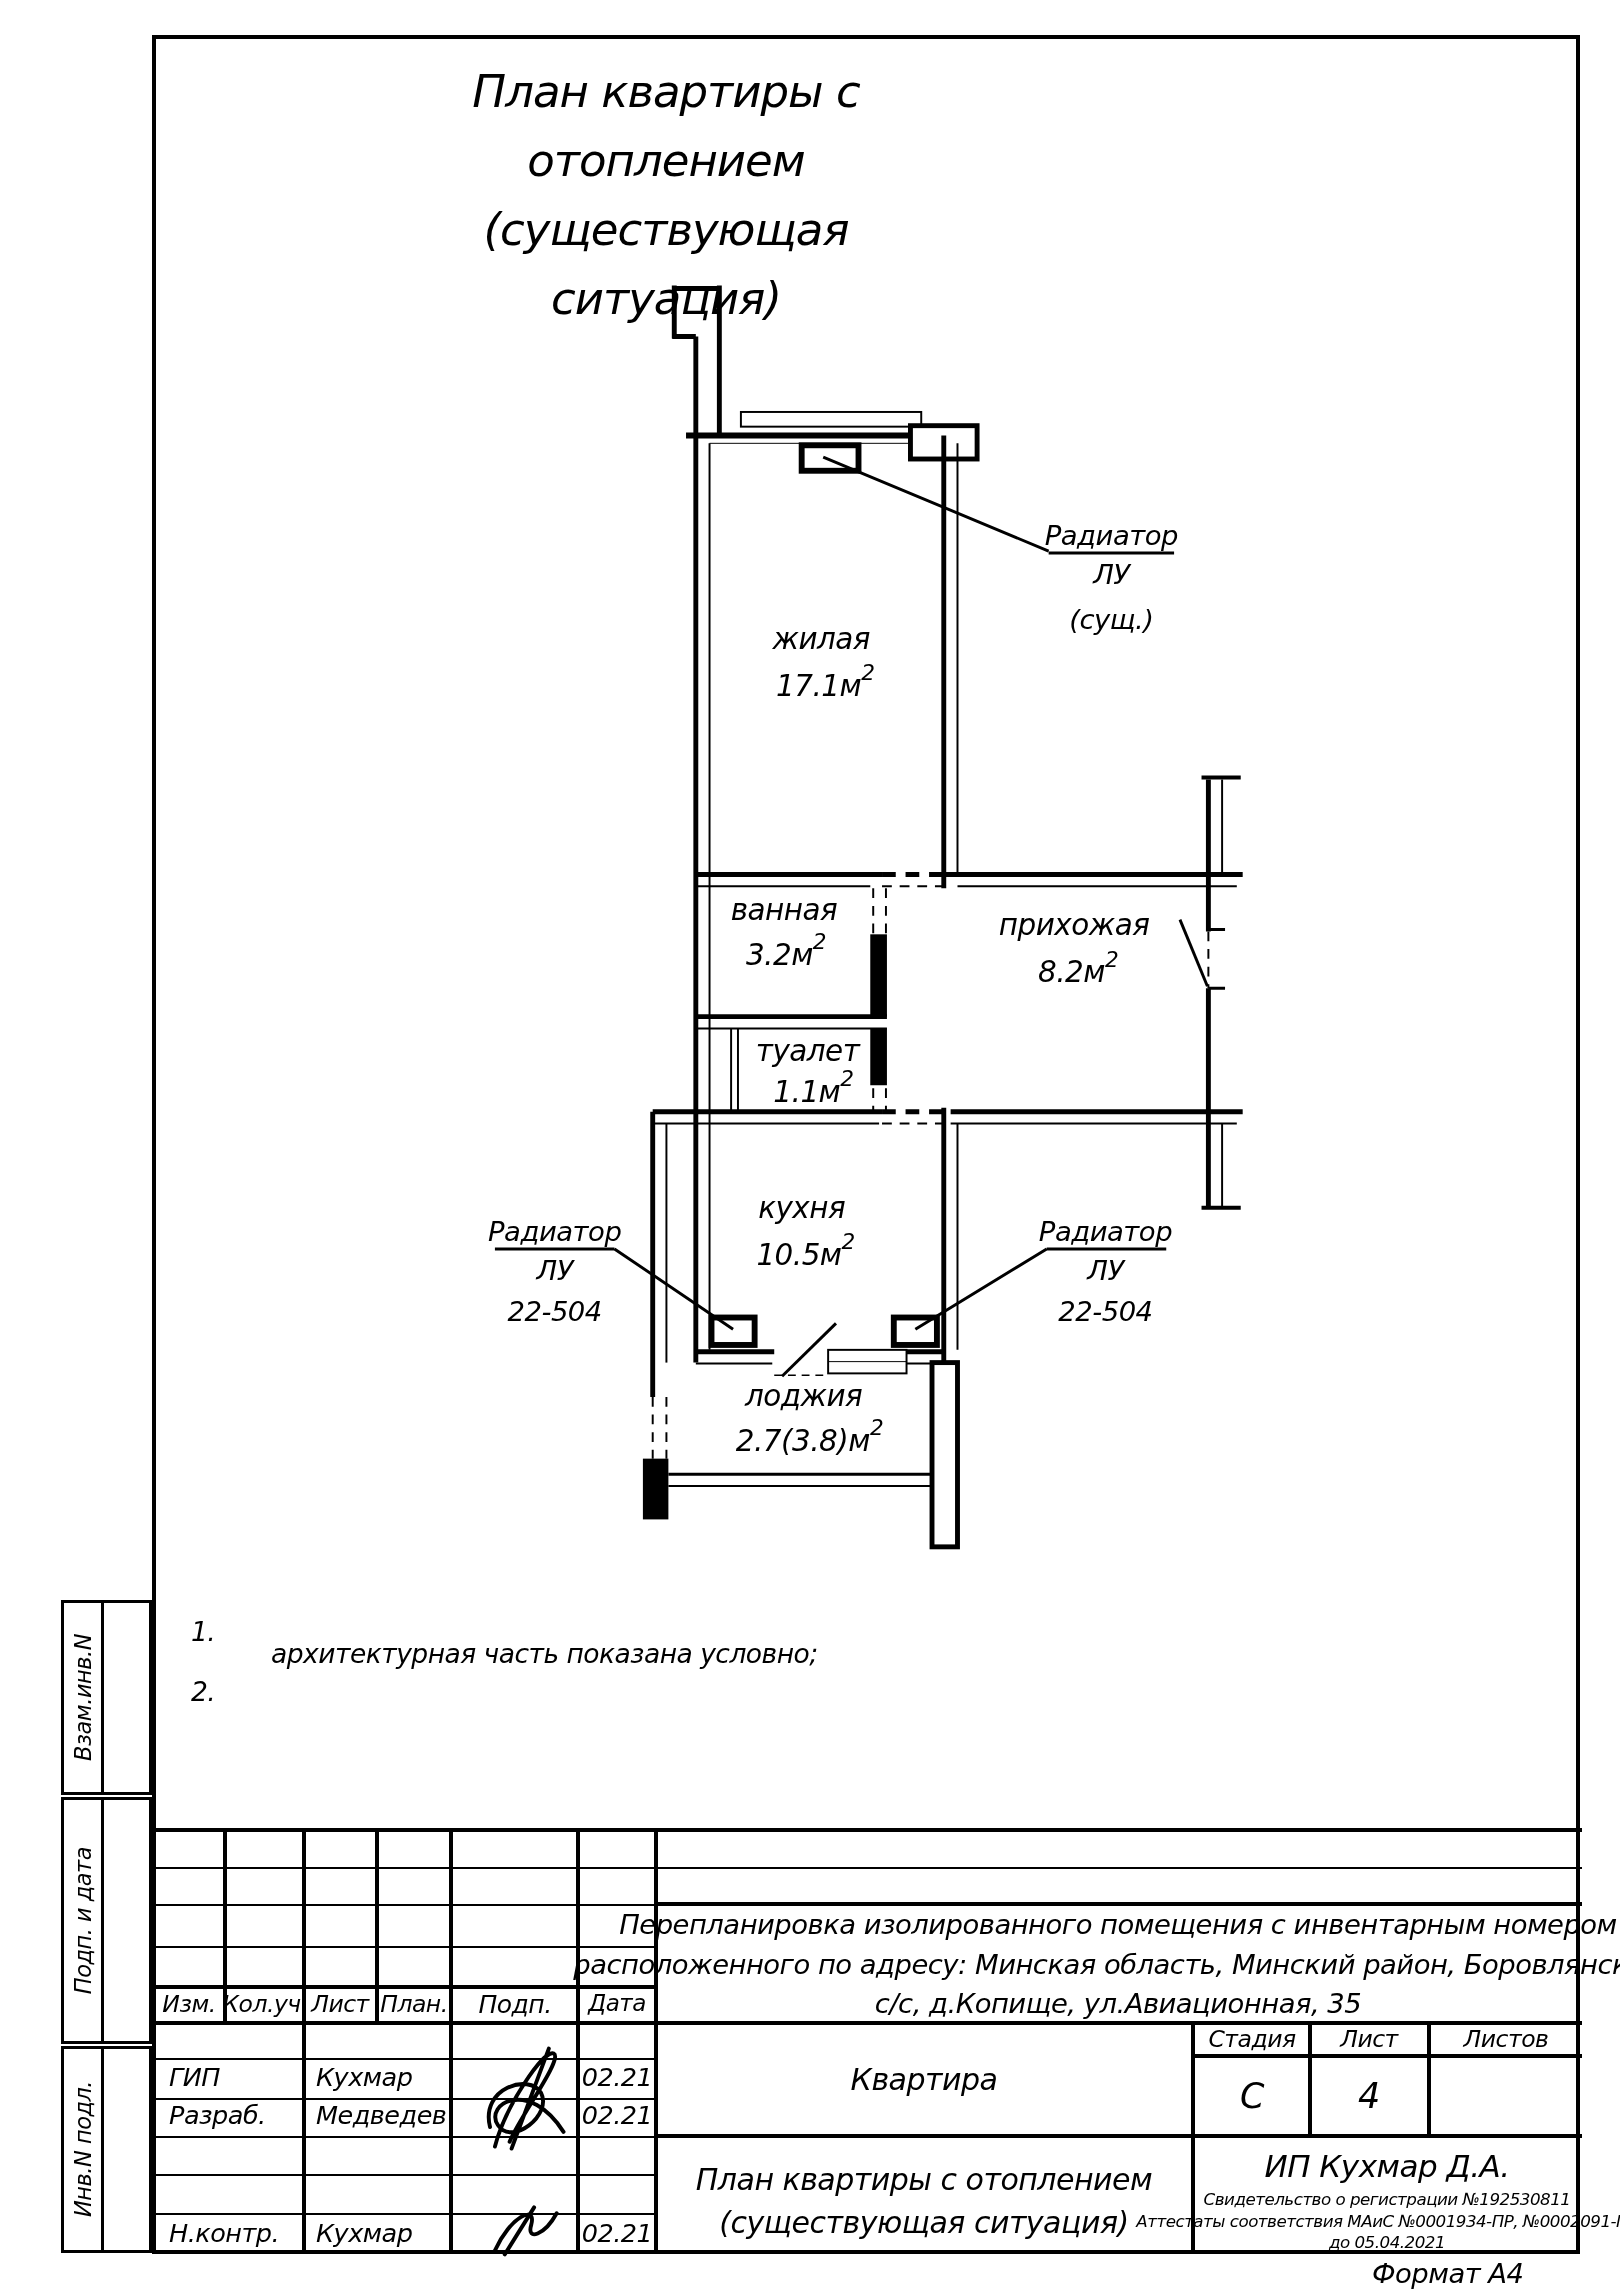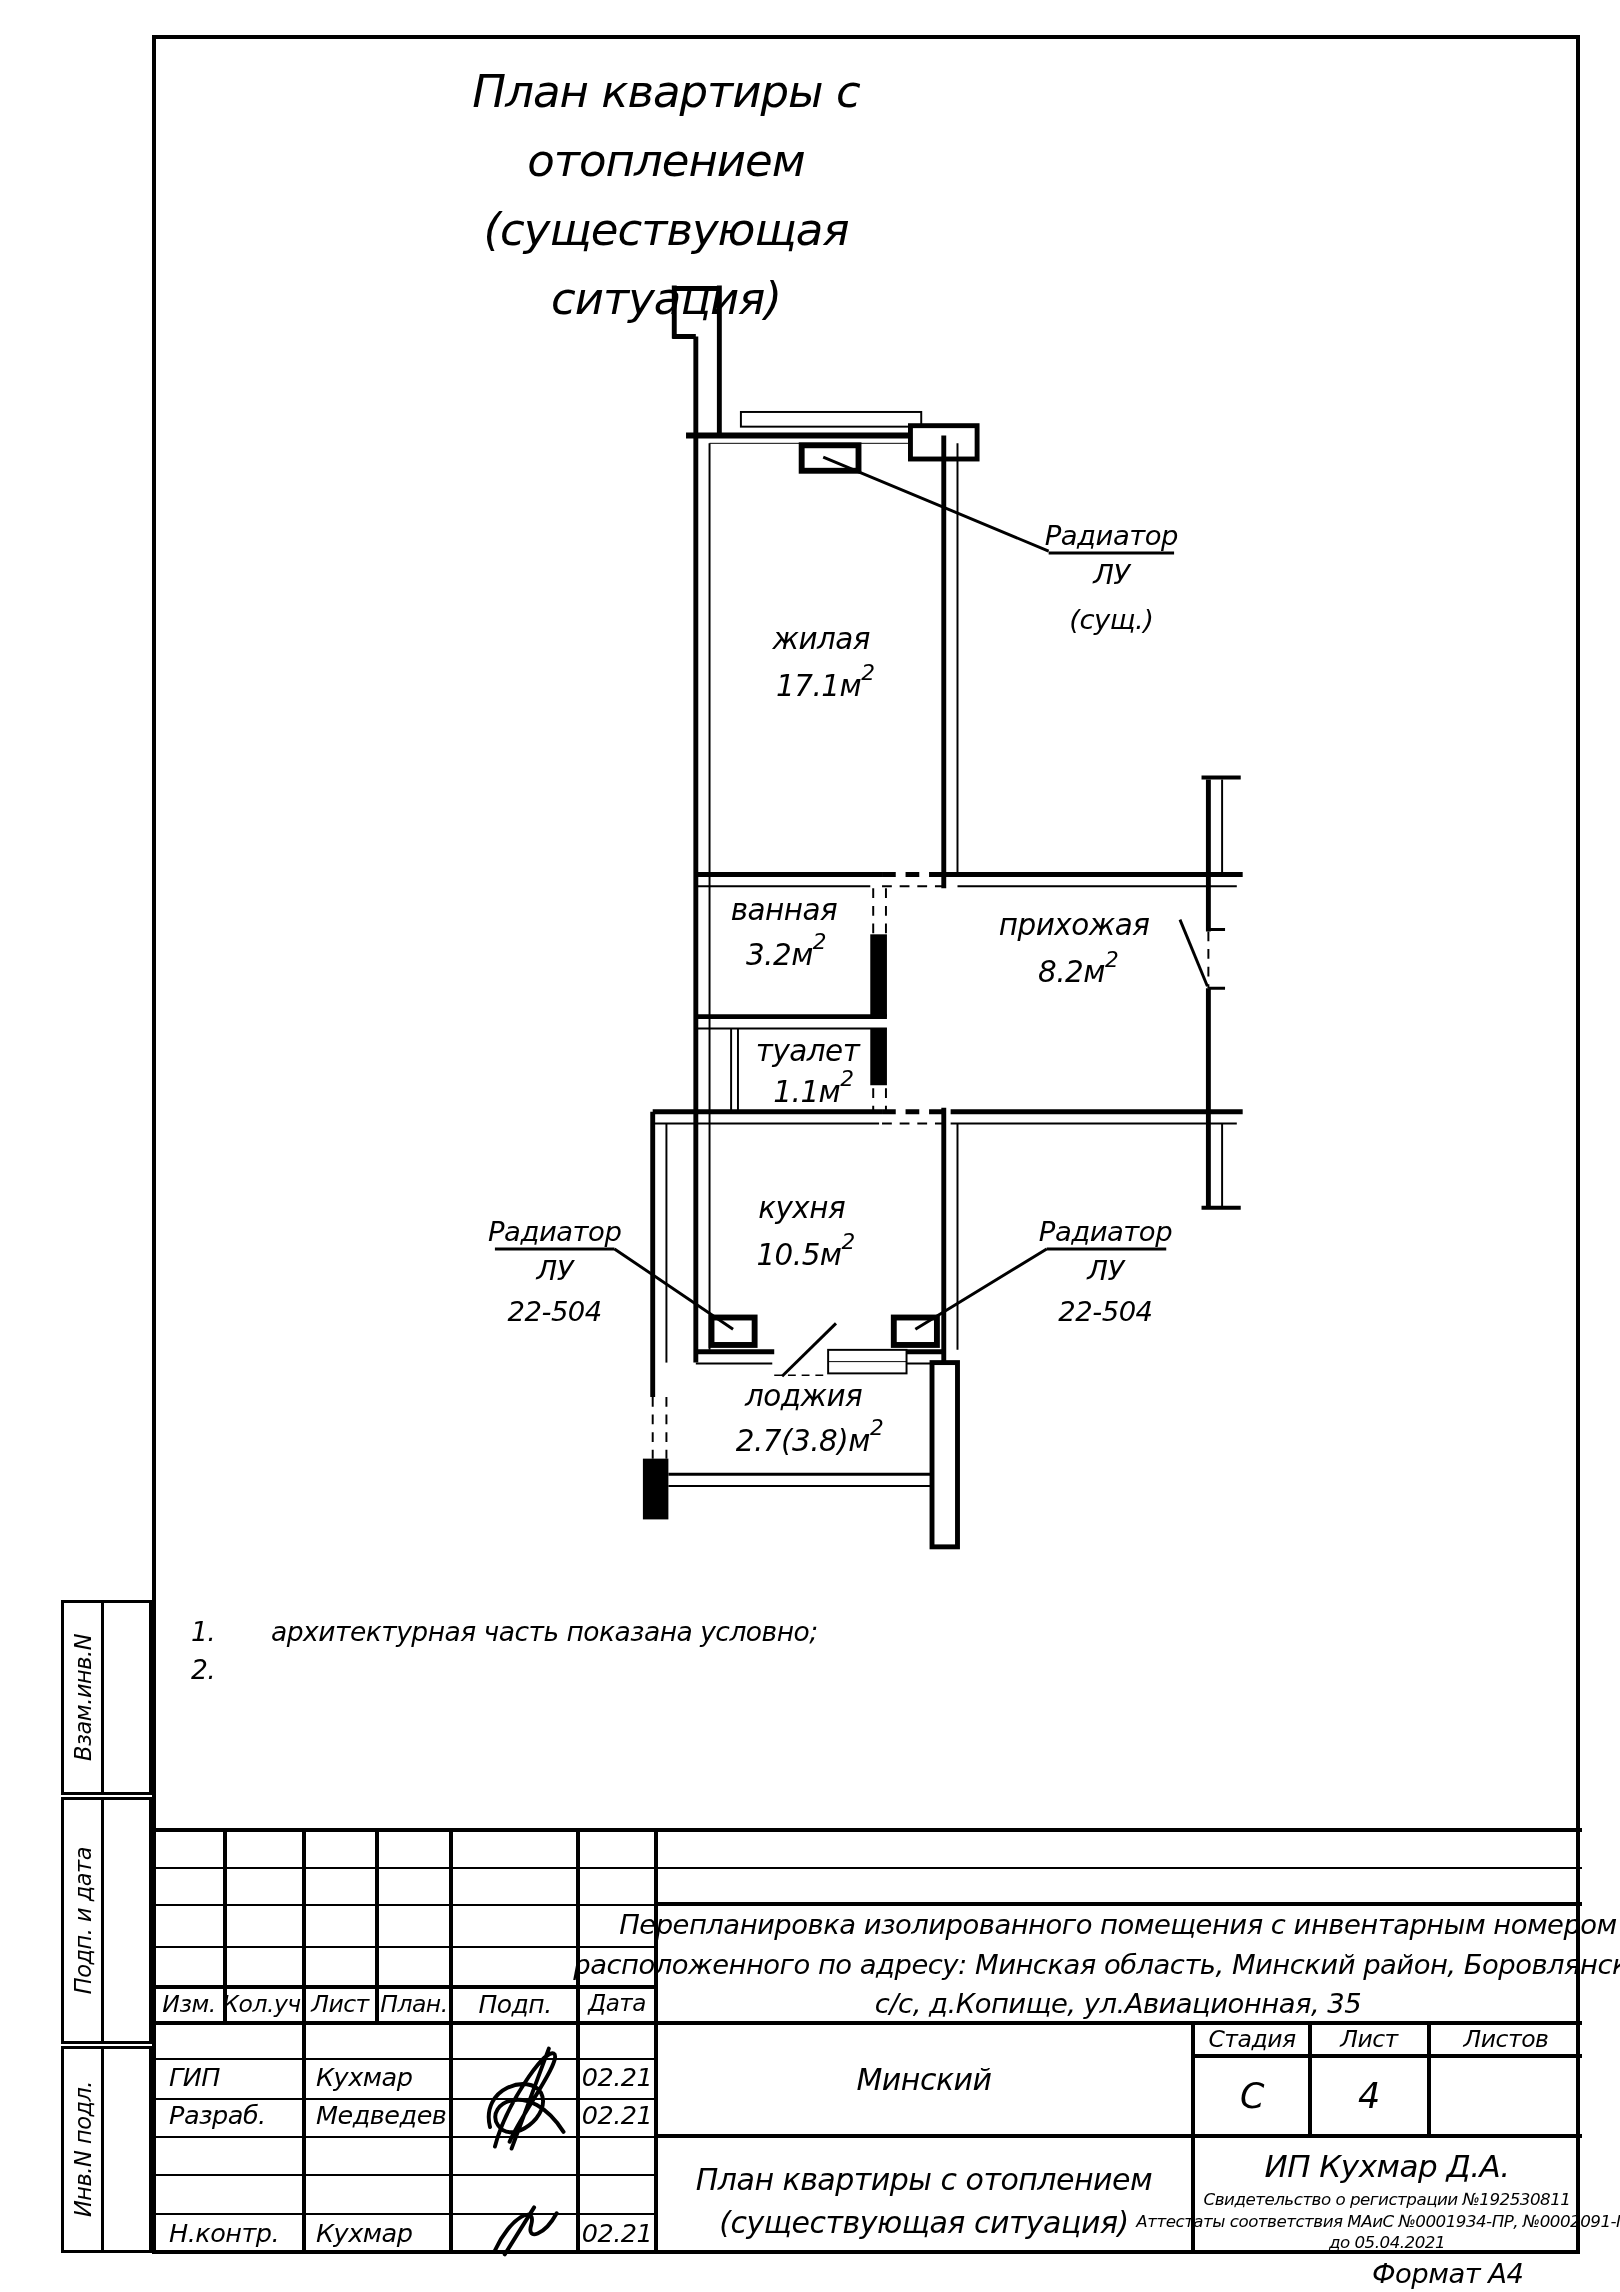--- a/index.html
+++ b/index.html
@@ -13,21 +13,21 @@
   #page-title{left:372px;top:57px;width:588px;text-align:center;
     font-size:45px;line-height:69px;letter-spacing:-1px;}
   #frame{left:152px;top:35px;width:1420px;height:2211px;border:4.9px solid #000;}
   .sb-box{position:absolute;left:61px;width:85px;border:3.9px solid #000;display:flex;}
   .sb-label{width:37px;border-right:3.9px solid #000;display:flex;align-items:center;justify-content:center;}
   .sb-label span{writing-mode:vertical-rl;transform:rotate(180deg);font-size:22.5px;white-space:nowrap;letter-spacing:-0.5px;}
   .sb-blank{flex:1;}
   #notes{left:191px;top:1613px;width:1358px;font-size:26.5px;line-height:38px;letter-spacing:-0.5px;}
   .note-row{display:flex;}
   .note-num{width:80px;flex:0 0 80px;}
-  .note-text{width:1215px;}
+  .note-text{width:1215px;margin-top:22px;}
   .tb-text{position:absolute;font-size:25.5px;white-space:nowrap;letter-spacing:-0.5px;}
   .small{font-size:16.7px;}
   svg text{font-family:"DejaVu Sans",sans-serif;font-style:italic;fill:#000;letter-spacing:-0.5px;}
 </style>
 </head>
 <body>
 
 <svg class="abs" style="left:0;top:0;" width="1620" height="2293" viewBox="0 0 1653 2339">
 
   <g stroke="#000" fill="none">
@@ -215,21 +215,21 @@
 <div class="tb-text" style="left:316px;top:2100px;">Медведев</div>
 <div class="tb-text ctr" style="left:617px;top:2100px;">02.21</div>
 <div class="tb-text" style="left:169px;top:2218px;">Н.контр.</div>
 <div class="tb-text" style="left:316px;top:2218px;">Кухмар</div>
 <div class="tb-text ctr" style="left:617px;top:2218px;">02.21</div>
 
 <div class="tb-text ctr" style="left:1118px;top:1909px;font-size:27.4px;">Перепланировка изолированного помещения с инвентарным номером</div>
 <div class="tb-text ctr" style="left:1118px;top:1949px;font-size:27.4px;">расположенного по адресу: Минская область, Минский район, Боровлянский</div>
 <div class="tb-text ctr" style="left:1118px;top:1988px;font-size:27.4px;">с/с, д.Копище, ул.Авиационная, 35</div>
 
-<div class="tb-text ctr" style="left:924px;top:2062px;font-size:30px;">Минский</div>
+<div class="tb-text ctr" style="left:924px;top:2062px;font-size:30px;">Квартира</div>
 
 <div class="tb-text ctr" style="left:1252px;top:2025px;font-size:23.5px;">Стадия</div>
 <div class="tb-text ctr" style="left:1369px;top:2025px;font-size:23.5px;">Лист</div>
 <div class="tb-text ctr" style="left:1506px;top:2025px;font-size:23.5px;">Листов</div>
 <div class="tb-text ctr" style="left:1252px;top:2076px;font-size:35px;">С</div>
 <div class="tb-text ctr" style="left:1369px;top:2076px;font-size:35px;">4</div>
 <div class="tb-text ctr" style="left:1506px;top:2076px;font-size:35px;"></div>
 
 <div class="tb-text ctr" style="left:924px;top:2162px;font-size:30px;">План квартиры с отоплением</div>
 <div class="tb-text ctr" style="left:924px;top:2205px;font-size:30px;">(существующая ситуация)</div>

